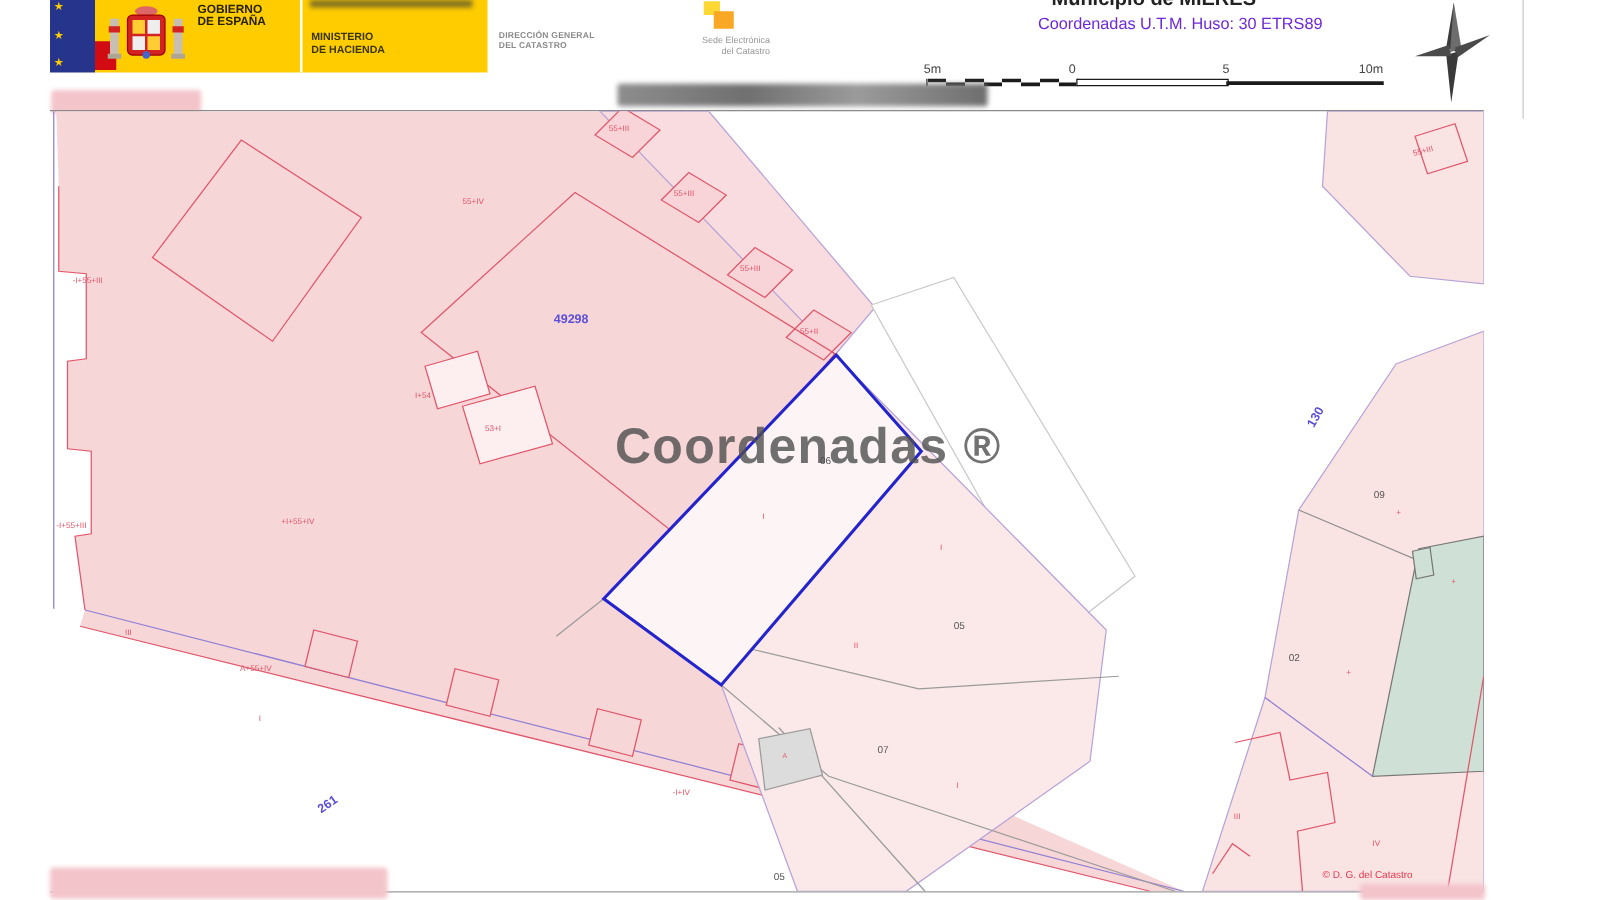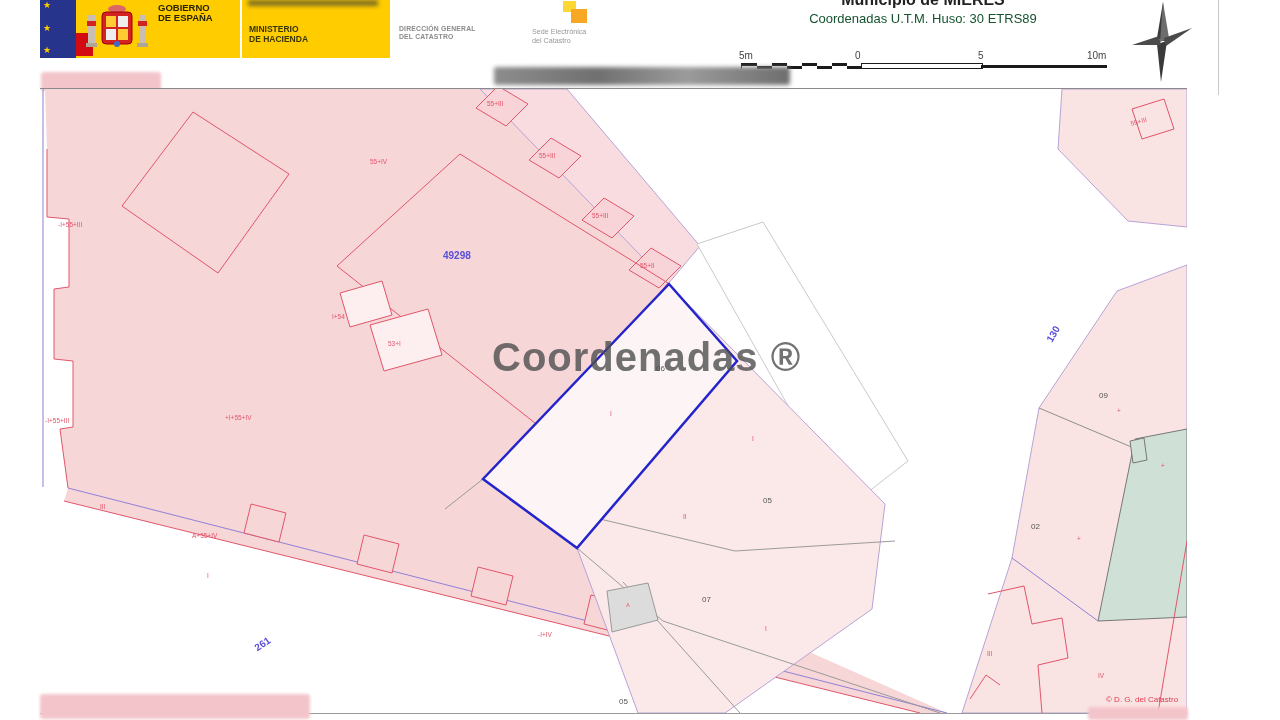--- a/index.html
+++ b/index.html
@@ -8,25 +8,25 @@
   
   #flag-navy{left:40px;top:0;width:36px;height:58px;background:#26348b;}
   .eustar{position:absolute;color:#ffcc00;font-size:9px;line-height:9px;}
   #flag-yellow{left:76px;top:0;width:314px;height:58px;background:#ffcc00;}
   #flag-red{left:76px;top:33px;width:17px;height:23px;background:#d20a11;}
   #gob-text{left:158px;top:3px;font-size:9.5px;font-weight:bold;color:#272300;line-height:1.1;}
   #min-text{left:249px;top:25px;font-size:8.5px;font-weight:600;color:#3a3600;line-height:1.15;}
   #logo-divider{left:240px;top:0;width:2px;height:58px;background:#fff;}
   #banner-blur{left:248px;top:0;width:130px;height:6px;background:#55512e;filter:blur(2px);opacity:.75;}
   #dgc-text{left:399px;top:25px;font-size:6.8px;color:#8a8a8a;line-height:1.25;font-weight:600;letter-spacing:.2px;}
-  #sede-text{left:532px;top:27px;width:84px;text-align:left;font-size:7.2px;color:#979797;line-height:1.25;}
+  #sede-text{left:532px;top:27px;width:84px;text-align:right;font-size:7.2px;color:#979797;line-height:1.25;}
   #sede-sq1{left:563px;top:1px;width:13px;height:11px;background:#fdd835;}
   #sede-sq2{left:571px;top:9px;width:16px;height:14px;background:#f9a825;}
   #municipio{left:788px;top:-9px;width:270px;text-align:center;font-size:16px;font-weight:bold;color:#222;}
-  #coords{left:788px;top:11px;width:270px;text-align:center;font-size:13px;color:#14532d;}
+  #coords{left:788px;top:11px;width:270px;text-align:right;font-size:13px;color:#6d28d9;}
   #escala{left:788px;top:34px;width:270px;text-align:center;font-size:13px;color:#333;}
   #scalebar{left:735px;top:50px;width:380px;height:24px;}
   .sblab{position:absolute;top:0;font-size:10px;color:#444;}
   .ck{position:absolute;left:6px;width:120px;height:3px;border-left:1px solid #222;border-right:1px solid #222;}
   #ck1{top:13px;background:repeating-linear-gradient(90deg,#1b1b1b 0 15px,#fff 15px 30px);}
   #ck2{top:16px;background:repeating-linear-gradient(90deg,#fff 0 15px,#1b1b1b 15px 30px);}
   #sbmid{position:absolute;left:126px;top:13px;width:120px;height:4px;border:1px solid #1b1b1b;background:#fff;}
   #sbend{position:absolute;left:246px;top:15px;width:126px;height:3px;background:#1b1b1b;}
   #compass{left:1130px;top:0;}
   #vline-right{left:1218px;top:0;width:1px;height:95px;background:#c9c9c9;}
@@ -40,21 +40,21 @@
   #map{left:40px;top:88px;width:1147px;height:624px;border-top:1.5px solid #8a8a8a;
     border-bottom:1.5px solid #9a9a9a;}
   #map svg{position:absolute;left:0;top:0;}
   #labels{position:absolute;left:0;top:0;width:1147px;height:624px;}
   .lbl{position:absolute;white-space:nowrap;transform-origin:left top;line-height:1;}
   .lr{color:#e0566a;font-size:6.5px;}
   .ld{color:#555;font-size:8px;}
   .lb{color:#5a4fd8;font-weight:bold;font-size:10px;}
   #watermark{position:absolute;left:452px;top:246px;font-size:40px;font-weight:bold;color:#4f4f4f;
     opacity:.8;letter-spacing:1px;}
-  #copyright{position:absolute;left:1018px;top:606px;font-size:8px;color:#e03a4e;margin-left:48px;}
+  #copyright{position:absolute;left:1018px;top:606px;font-size:8px;color:#e03a4e;}
   #redact2{left:40px;top:694px;width:270px;height:25px;}
   #redact3{left:1088px;top:707px;width:100px;height:13px;}
 </style>
 </head>
 <body>
 
 <div style="position:relative;width:1280px;height:720px;">
 
   <div class="abs" id="flag-navy">
     <span class="eustar" style="left:3px;top:1px">★</span>

